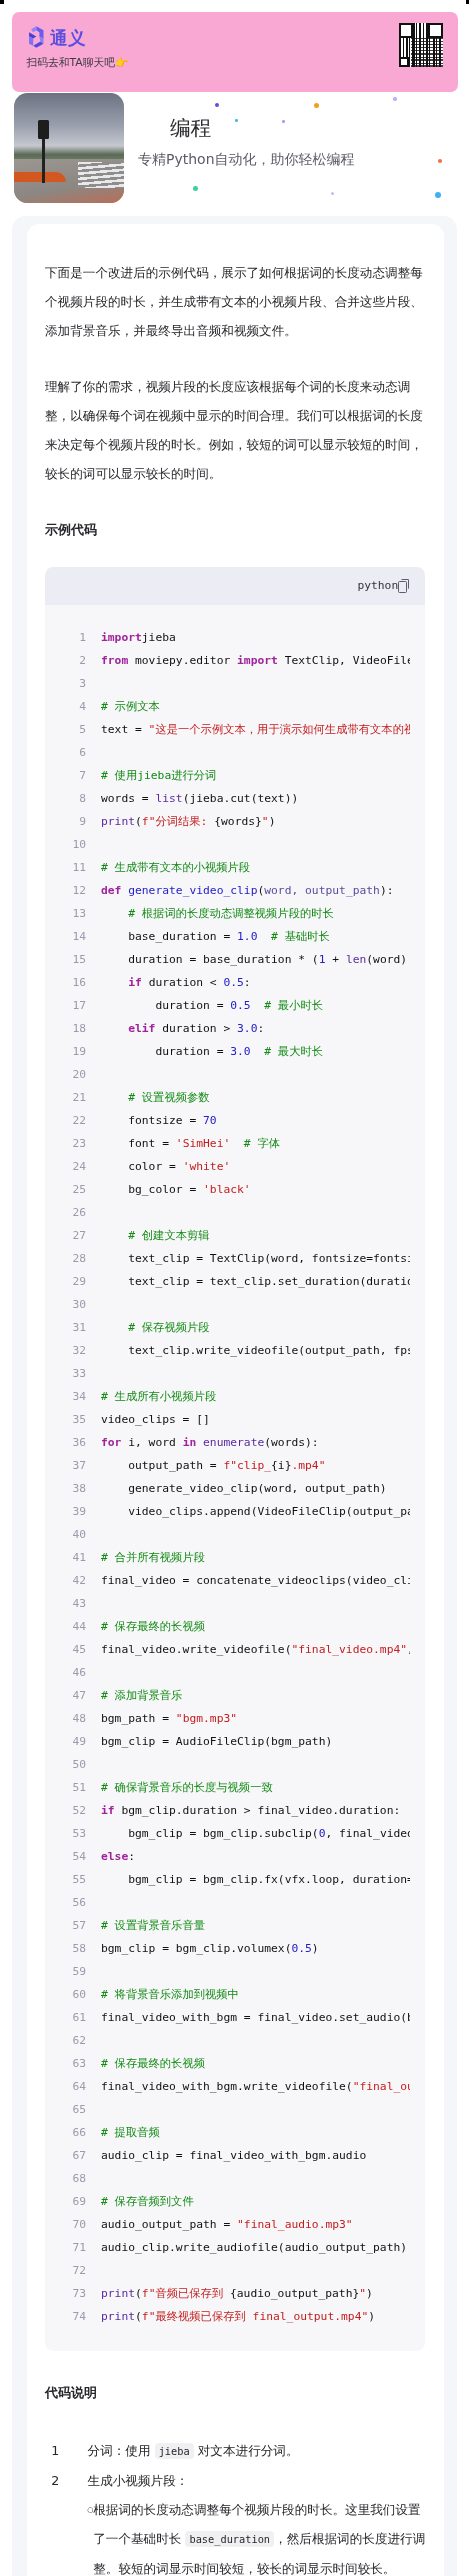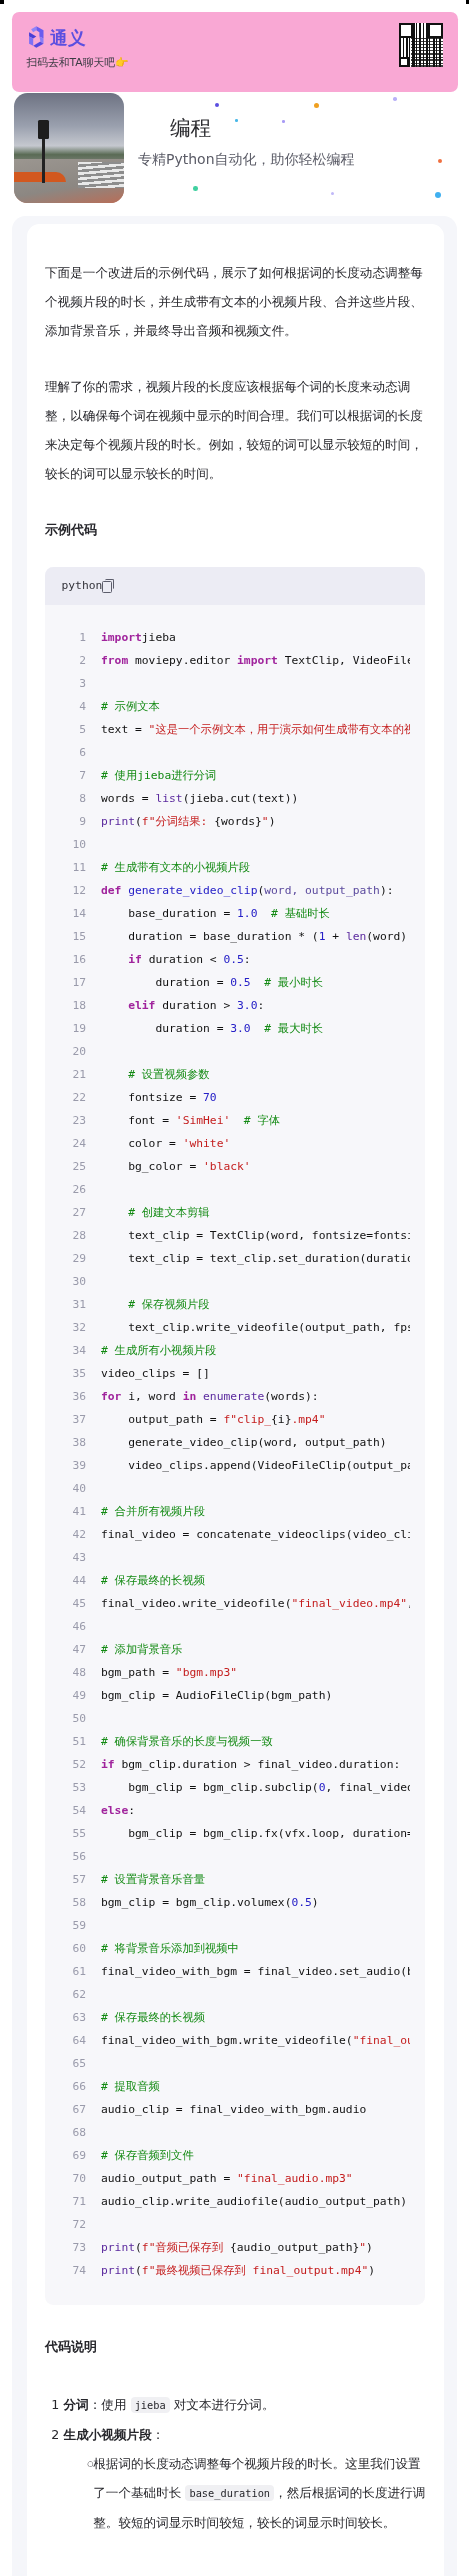--- a/index.html
+++ b/index.html
@@ -35,40 +35,40 @@
 
   .outer-card { position: absolute; left: 12.4px; top: 216px; width: 445px; height: 3029px; background: #f5f6fa; border-radius: 13.4px; }
   .inner-card { position: absolute; left: 27px; top: 224px; width: 417px; height: 3014px; background: #ffffff; border-radius: 12.4px; }
 
   .content { position: absolute; left: 45px; top: 258px; width: 381px; }
   .para { font-size: 12.6px; line-height: 29px; color: #26262b; }
   .para + .para { margin-top: 27px; }
   .section-h { font-size: 13px; font-weight: bold; color: #26262b; margin-top: 32px; line-height: 20.6px; }
 
   .code-block { margin-top: 26px; width: 380px; background: #f7f7fa; border-radius: 8.2px; overflow: hidden; }
-  .code-header { height: 38px; background: #ececf4; display: flex; align-items: center; justify-content: flex-start; padding: 0 15.5px 0 16.5px; }
+  .code-header { height: 38px; background: #ececf4; display: flex; align-items: center; justify-content: flex-end; padding: 0 15.5px 0 16.5px; }
   .code-lang { font-family: "DejaVu Sans Mono", monospace; font-size: 11.3px; color: #33333a; }
   .copy-icon { width: 11.3px; height: 13.4px; position: relative; cursor: pointer; }
   .copy-icon::before { content: ""; position: absolute; left: 0; top: 2.6px; width: 7.2px; height: 9.3px; border: 1.3px solid #5c5d6b; border-radius: 1.5px; }
   .copy-icon::after { content: ""; position: absolute; left: 3.1px; top: 0; width: 7.2px; height: 9.3px; border-top: 1.3px solid #5c5d6b; border-right: 1.3px solid #5c5d6b; border-radius: 1.5px; }
   .code-body { padding: 21.6px 0 23px 0; }
   .code-line { height: 23px; display: flex; align-items: center; white-space: pre; font-family: "DejaVu Sans Mono", "Liberation Mono", monospace; font-size: 11.3px; overflow: hidden; }
   .ln { width: 41px; flex: 0 0 41px; text-align: right; color: #9a9bab; padding-right: 0; }
   .src { padding-left: 15px; color: #111; overflow: hidden; width: 324px; }
   .kw { color: #a0239c; font-weight: bold; }
   .bi { color: #5b2a9e; }
   .fn { color: #2620c7; }
   .cm { color: #138a13; }
   .st { color: #c41d1d; }
   .nm { color: #2620c7; }
   .pm { color: #5c4b9e; }
 
   .list { margin-top: 32px; font-size: 12.6px; line-height: 29px; color: #26262b; }
   .li { padding-left: 6.2px; position: relative; }
-  .li-title { font-weight: bold; }
+  .li-title { font-weight: normal; margin-left: 24px; }
   .sub { padding-left: 42px; position: relative; }
   .sub-bullet { position: absolute; left: 36px; font-size: 7.2px; }
   .inline-code { font-family: "DejaVu Sans Mono", monospace; font-size: 10.3px; background: #f0f0f3; border-radius: 4.1px; padding: 2.1px 4.1px; }
 </style>
 </head>
 <body>
 
 <div class="corner" style="left:0;top:0;"></div>
 <div class="corner" style="right:0;top:0;"></div>
 
@@ -132,39 +132,41 @@
         <div class="code-line"><span class="ln">3</span><span class="src"></span></div>
         <div class="code-line"><span class="ln">4</span><span class="src"><span class="cm"># 示例文本</span></span></div>
         <div class="code-line"><span class="ln">5</span><span class="src"><span>text = </span><span class="st">"这是一个示例文本，用于演示如何生成带有文本的视频片段。"</span></span></div>
         <div class="code-line"><span class="ln">6</span><span class="src"></span></div>
         <div class="code-line"><span class="ln">7</span><span class="src"><span class="cm"># 使用jieba进行分词</span></span></div>
         <div class="code-line"><span class="ln">8</span><span class="src"><span>words = </span><span class="bi">list</span><span>(jieba.cut(text))</span></span></div>
         <div class="code-line"><span class="ln">9</span><span class="src"><span class="bi">print</span><span>(</span><span class="st">f"分词结果: </span><span>{words}</span><span class="st">"</span><span>)</span></span></div>
         <div class="code-line"><span class="ln">10</span><span class="src"></span></div>
         <div class="code-line"><span class="ln">11</span><span class="src"><span class="cm"># 生成带有文本的小视频片段</span></span></div>
         <div class="code-line"><span class="ln">12</span><span class="src"><span class="kw">def</span><span> </span><span class="fn">generate_video_clip</span><span>(</span><span class="pm">word, output_path</span><span>):</span></span></div>
+        <div class="code-line"><span class="ln">13</span><span class="src">    <span class="cm"># 根据词的长度动态调整视频片段的时长</span></span></div>
         <div class="code-line"><span class="ln">14</span><span class="src">    <span>base_duration = </span><span class="nm">1.0</span><span>  </span><span class="cm"># 基础时长</span></span></div>
         <div class="code-line"><span class="ln">15</span><span class="src">    <span>duration = base_duration * (</span><span class="nm">1</span><span> + </span><span class="bi">len</span><span>(word) * </span></span></div>
         <div class="code-line"><span class="ln">16</span><span class="src">    <span class="kw">if</span><span> duration &lt; </span><span class="nm">0.5</span><span>:</span></span></div>
         <div class="code-line"><span class="ln">17</span><span class="src">        <span>duration = </span><span class="nm">0.5</span><span>  </span><span class="cm"># 最小时长</span></span></div>
         <div class="code-line"><span class="ln">18</span><span class="src">    <span class="kw">elif</span><span> duration &gt; </span><span class="nm">3.0</span><span>:</span></span></div>
         <div class="code-line"><span class="ln">19</span><span class="src">        <span>duration = </span><span class="nm">3.0</span><span>  </span><span class="cm"># 最大时长</span></span></div>
         <div class="code-line"><span class="ln">20</span><span class="src"></span></div>
         <div class="code-line"><span class="ln">21</span><span class="src">    <span class="cm"># 设置视频参数</span></span></div>
         <div class="code-line"><span class="ln">22</span><span class="src">    <span>fontsize = </span><span class="nm">70</span></span></div>
         <div class="code-line"><span class="ln">23</span><span class="src">    <span>font = </span><span class="st">'SimHei'</span><span>  </span><span class="cm"># 字体</span></span></div>
         <div class="code-line"><span class="ln">24</span><span class="src">    <span>color = </span><span class="st">'white'</span></span></div>
         <div class="code-line"><span class="ln">25</span><span class="src">    <span>bg_color = </span><span class="st">'black'</span></span></div>
         <div class="code-line"><span class="ln">26</span><span class="src"></span></div>
         <div class="code-line"><span class="ln">27</span><span class="src">    <span class="cm"># 创建文本剪辑</span></span></div>
         <div class="code-line"><span class="ln">28</span><span class="src">    <span>text_clip = TextClip(word, fontsize=fontsize, font=font, color=color, bg_color=bg_color)</span></span></div>
         <div class="code-line"><span class="ln">29</span><span class="src">    <span>text_clip = text_clip.set_duration(duration)</span></span></div>
         <div class="code-line"><span class="ln">30</span><span class="src"></span></div>
         <div class="code-line"><span class="ln">31</span><span class="src">    <span class="cm"># 保存视频片段</span></span></div>
         <div class="code-line"><span class="ln">32</span><span class="src">    <span>text_clip.write_videofile(output_path, fps=24)</span></span></div>
+        <div class="code-line"><span class="ln">33</span><span class="src"></span></div>
         <div class="code-line"><span class="ln">34</span><span class="src"><span class="cm"># 生成所有小视频片段</span></span></div>
         <div class="code-line"><span class="ln">35</span><span class="src"><span>video_clips = []</span></span></div>
         <div class="code-line"><span class="ln">36</span><span class="src"><span class="kw">for</span><span> i, word </span><span class="kw">in</span><span> </span><span class="bi">enumerate</span><span>(words):</span></span></div>
         <div class="code-line"><span class="ln">37</span><span class="src">    <span>output_path = </span><span class="st">f"clip_</span><span>{i}</span><span class="st">.mp4"</span></span></div>
         <div class="code-line"><span class="ln">38</span><span class="src">    <span>generate_video_clip(word, output_path)</span></span></div>
         <div class="code-line"><span class="ln">39</span><span class="src">    <span>video_clips.append(VideoFileClip(output_path))</span></span></div>
         <div class="code-line"><span class="ln">40</span><span class="src"></span></div>
         <div class="code-line"><span class="ln">41</span><span class="src"><span class="cm"># 合并所有视频片段</span></span></div>
         <div class="code-line"><span class="ln">42</span><span class="src"><span>final_video = concatenate_videoclips(video_clips)</span></span></div>
         <div class="code-line"><span class="ln">43</span><span class="src"></span></div>

